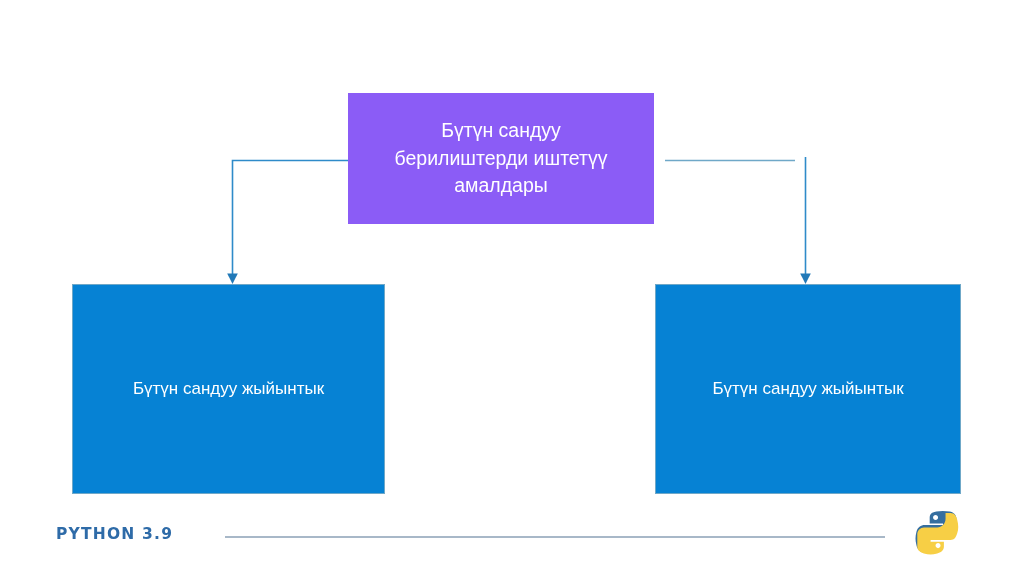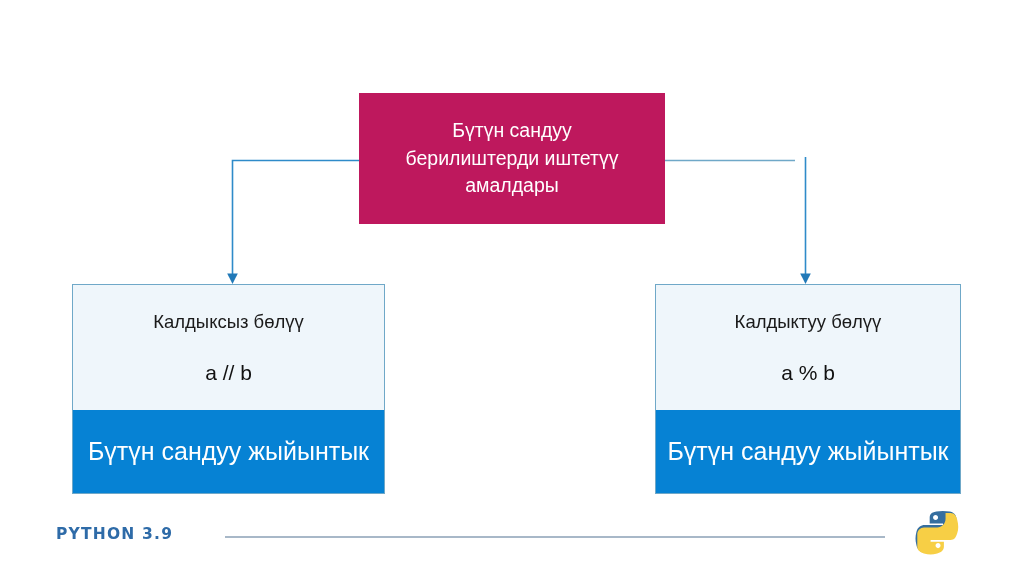--- a/index.html
+++ b/index.html
@@ -24,25 +24,25 @@
     left: 0;
     top: 0;
     width: 1024px;
     height: 574px;
     pointer-events: none;
   }
 
   
   .root-node {
     position: absolute;
-    left: 359px;
+    left: 348px;
     top: 93px;
     width: 306px;
     height: 131px;
-    background: #be185d;
+    background: #8b5cf6;
     display: flex;
     align-items: center;
     justify-content: center;
     box-sizing: border-box;
   }
   .root-node .node-text {
     color: #ffffff;
     font-size: 19.5px;
     line-height: 1.42;
     text-align: center;
@@ -88,21 +88,21 @@
   }
   .child-footer {
     flex: 1 1 auto;
     background: #0682D4;
     display: flex;
     align-items: center;
     justify-content: center;
   }
   .child-footer-text {
     color: #ffffff;
-    font-size: 25px;
+    font-size: 17px;
     text-align: center;
     line-height: 1.3;
   }
 
   
   .brand-label {
     position: absolute;
     left: 56px;
     top: 525px;
     font-family: "DejaVu Sans", sans-serif;
@@ -144,34 +144,26 @@
     <polygon points="805.5,284 800.2,273.5 810.8,273.5" fill="#2179B8"></polygon>
   </svg>
 
   <div class="root-node">
     <div class="node-text">Бүтүн сандуу
 берилиштерди иштетүү
 амалдары</div>
   </div>
 
   <div class="child-node child-left">
-    <div class="child-body">
-      <div class="child-title">Калдыксыз бөлүү</div>
-      <div class="child-expr">a // b</div>
-    </div>
     <div class="child-footer">
       <div class="child-footer-text">Бүтүн сандуу жыйынтык</div>
     </div>
   </div>
 
   <div class="child-node child-right">
-    <div class="child-body">
-      <div class="child-title">Калдыктуу бөлүү</div>
-      <div class="child-expr">a % b</div>
-    </div>
     <div class="child-footer">
       <div class="child-footer-text">Бүтүн сандуу жыйынтык</div>
     </div>
   </div>
 
   <div class="brand-label">Python 3.9</div>
 
   <div class="footer-rule"></div>
 
   <svg class="python-logo" viewBox="0 0 110 110" width="58" height="58">

